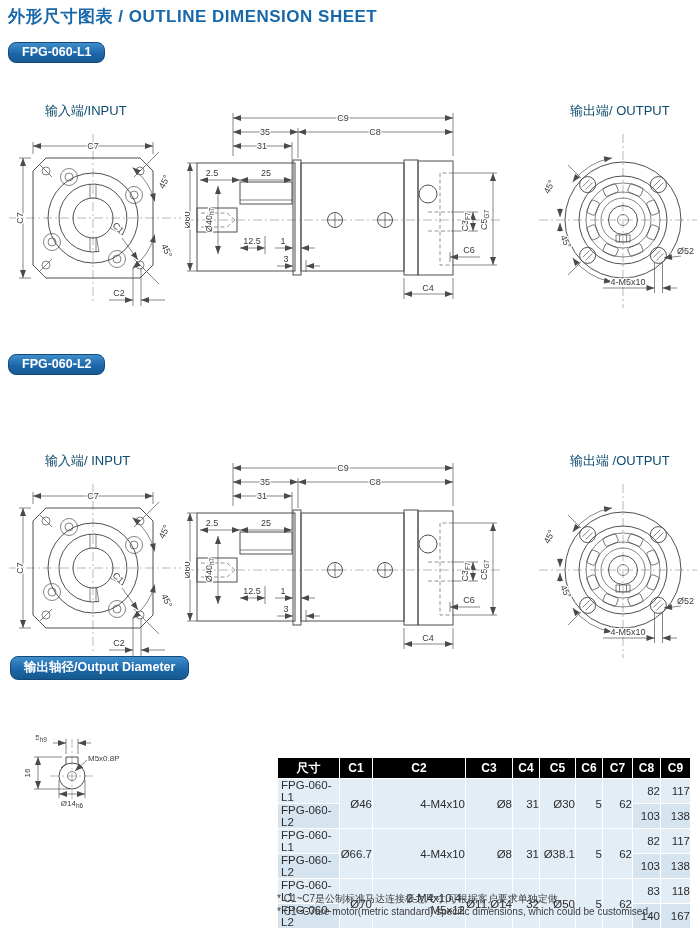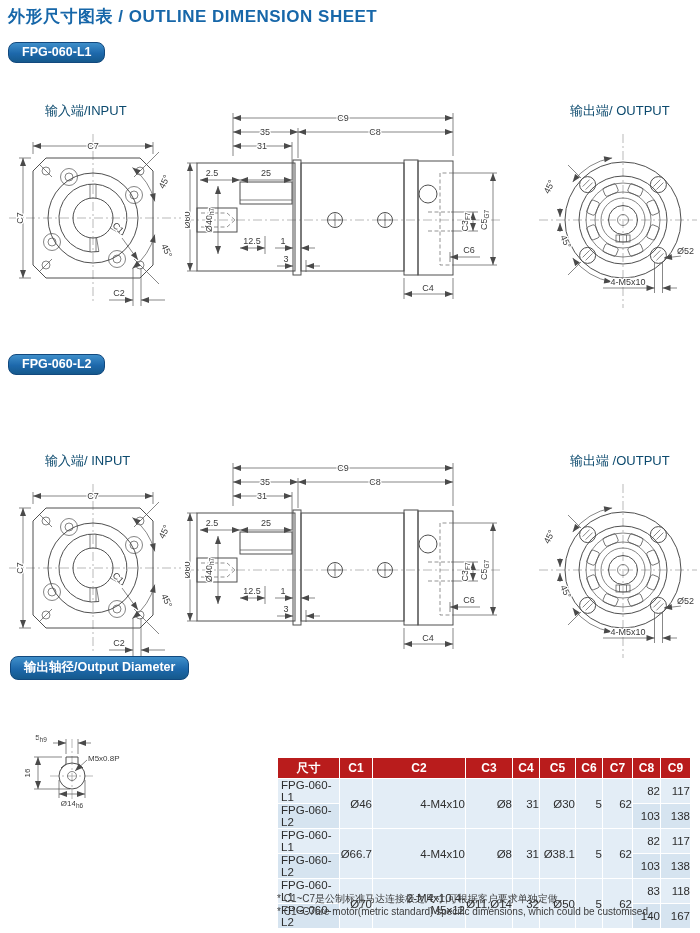--- a/index.html
+++ b/index.html
@@ -32,21 +32,21 @@
   .t-mid { text-anchor:middle; }
   .t-start { text-anchor:start; }
   .sub { font-size:6.5px; }
   .ol   { fill:none; stroke:#4f4f4f; stroke-width:1; }
   .thin { fill:none; stroke:#4f4f4f; stroke-width:.7; }
   .dm   { fill:none; stroke:#555;    stroke-width:.7; }
   .cl   { fill:none; stroke:#8a8a8a; stroke-width:.6; stroke-dasharray:9 3 2 3; }
   .dash { fill:none; stroke:#666;    stroke-width:.7; stroke-dasharray:4 2.5; }
 
   #spec-table { position:absolute; left:277px; top:757px; width:413px; border-collapse:collapse; table-layout:fixed; }
-  #spec-table th { background:#b91c1c; color:#fff; font-size:12px; font-weight:700; height:21px; border:1px solid #fff; text-align:center; }
+  #spec-table th { background:#000000; color:#fff; font-size:12px; font-weight:700; height:21px; border:1px solid #fff; text-align:center; }
   #spec-table td { font-size:11.5px; color:#2e2e2e; height:17px; border:1px solid #fff; text-align:right; background:#dde8f3; }
   #spec-table td.lbl { text-align:left; padding-left:3px; }
   #spec-table tr.r-l1 td { background:#e3edf6; }
   #spec-table tr.r-l2 td { background:#d6e4f0; }
   #spec-table td.merge { background:#dde8f3; }
 
   .footnote { position:absolute; left:277px; font-size:10px; color:#3c3c3c; white-space:nowrap; }
   #footnote-cn { top:892px; }
   #footnote-en { top:906px; }
 </style>

